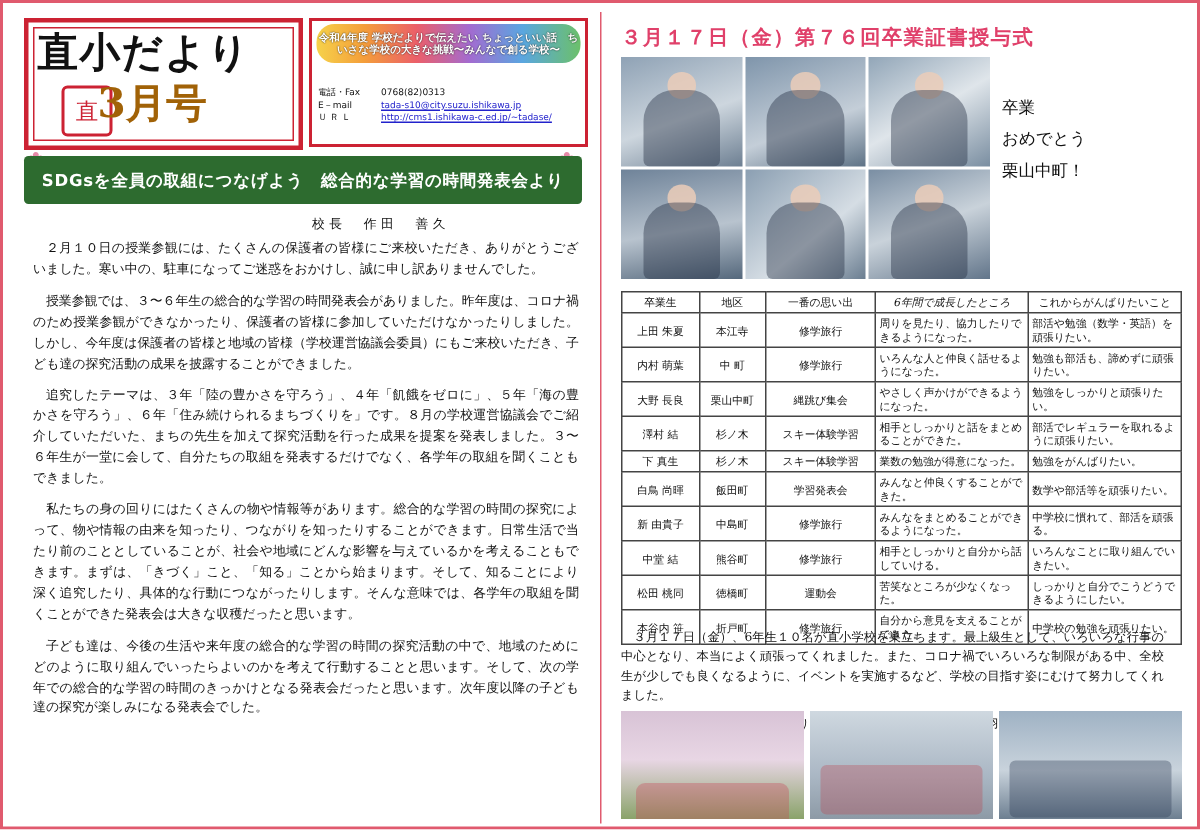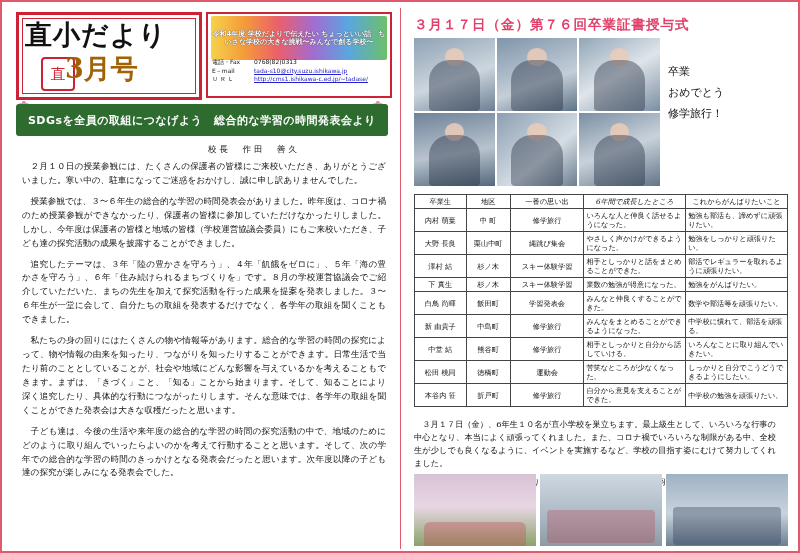--- a/index.html
+++ b/index.html
@@ -49,23 +49,23 @@
     display:flex;align-items:center;justify-content:center;
     font-family:"DejaVu Serif","Liberation Serif",serif;
     font-size:15px;color:#cc2233;
   }
 
   .bannerbox{
     position:absolute;left:198px;top:4px;width:182px;height:82px;
     border:2px solid #cc2233;background:#fff;
   }
   .banner-art{
-    position:absolute;left:3px;top:2px;width:176px;height:44px;
+    position:absolute;left:3px;top:2px;width:176px;height:26px;
     background:linear-gradient(90deg,#f6d24a 0%,#f49e3a 18%,#eb5f6a 38%,#a36bd0 58%,#5aa6e0 78%,#6cc06a 100%);
-    border-radius:2px;
+    border-radius:12px;
     display:flex;align-items:center;justify-content:center;
     overflow:hidden;
   }
   .banner-art span{
     font-size:7px;color:#fff;font-weight:bold;text-shadow:0 0 1px #000;
     line-height:1.2;text-align:center;
   }
   .contact{
     position:absolute;left:4px;top:44px;width:174px;
     font-size:6px;line-height:1.45;color:#111;
@@ -244,36 +244,43 @@
       <div class="ph g2"></div>
       <div class="ph g3"></div>
       <div class="ph g4"></div>
       <div class="ph g5"></div>
       <div class="ph g6"></div>
     </div>
 
     <div class="r-congrats">
       <div>卒業</div>
       <div>おめでとう</div>
-      <div>修学旅行！</div>
+      <div>栗山中町！</div>
     </div>
 
     <div class="table-wrap">
       <table class="grads">
         <thead>
           <tr>
             <th class="col-name">卒業生</th>
             <th class="col-area">地区</th>
             <th class="col-memory">一番の思い出</th>
             <th class="col-grew">6年間で成長したところ</th>
             <th class="col-future">これからがんばりたいこと</th>
           </tr>
         </thead>
         <tbody>
           <tr>
+            <td class="c">上田 朱夏</td>
+            <td class="c">本江寺</td>
+            <td class="c">修学旅行</td>
+            <td>周りを見たり、協力したりできるようになった。</td>
+            <td>部活や勉強（数学・英語）を頑張りたい。</td>
+          </tr>
+          <tr>
             <td class="c">内村 萌葉</td>
             <td class="c">中 町</td>
             <td class="c">修学旅行</td>
             <td>いろんな人と仲良く話せるようになった。</td>
             <td>勉強も部活も、諦めずに頑張りたい。</td>
           </tr>
           <tr>
             <td class="c">大野 長良</td>
             <td class="c">栗山中町</td>
             <td class="c">縄跳び集会</td>

